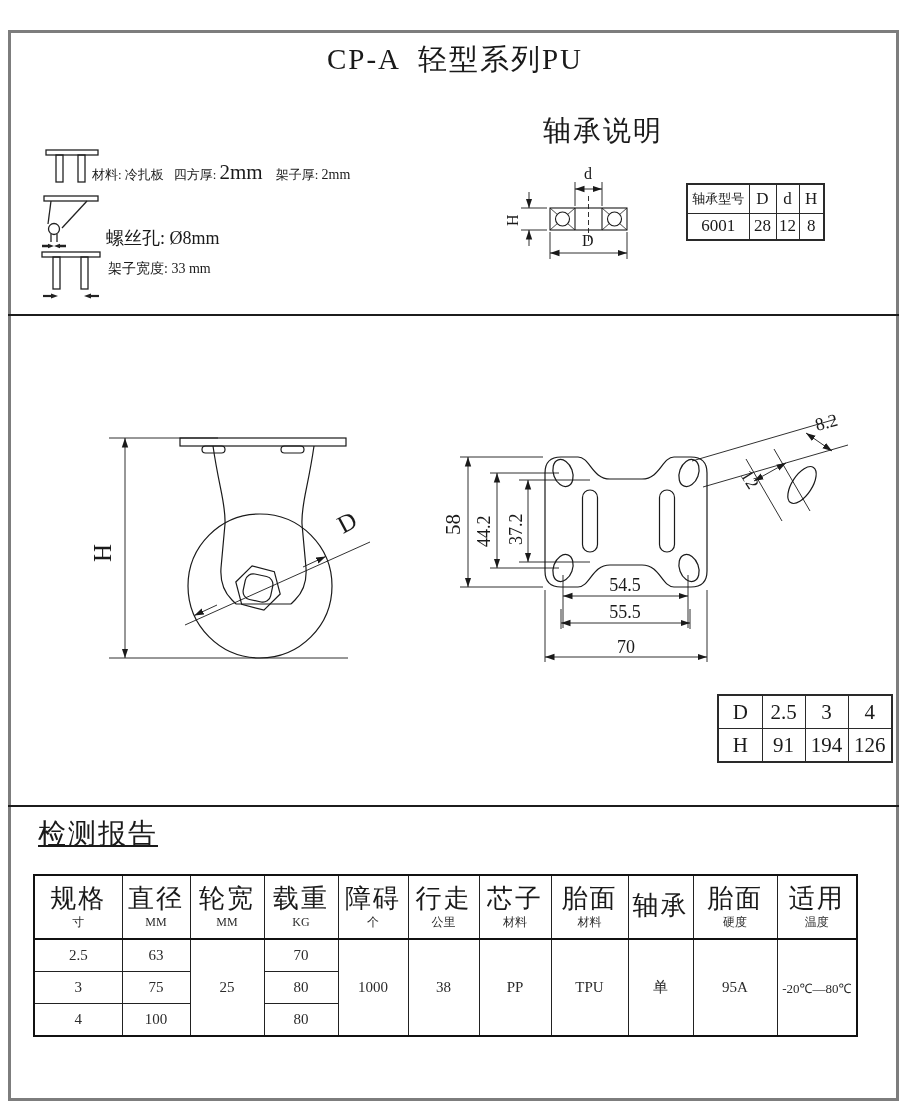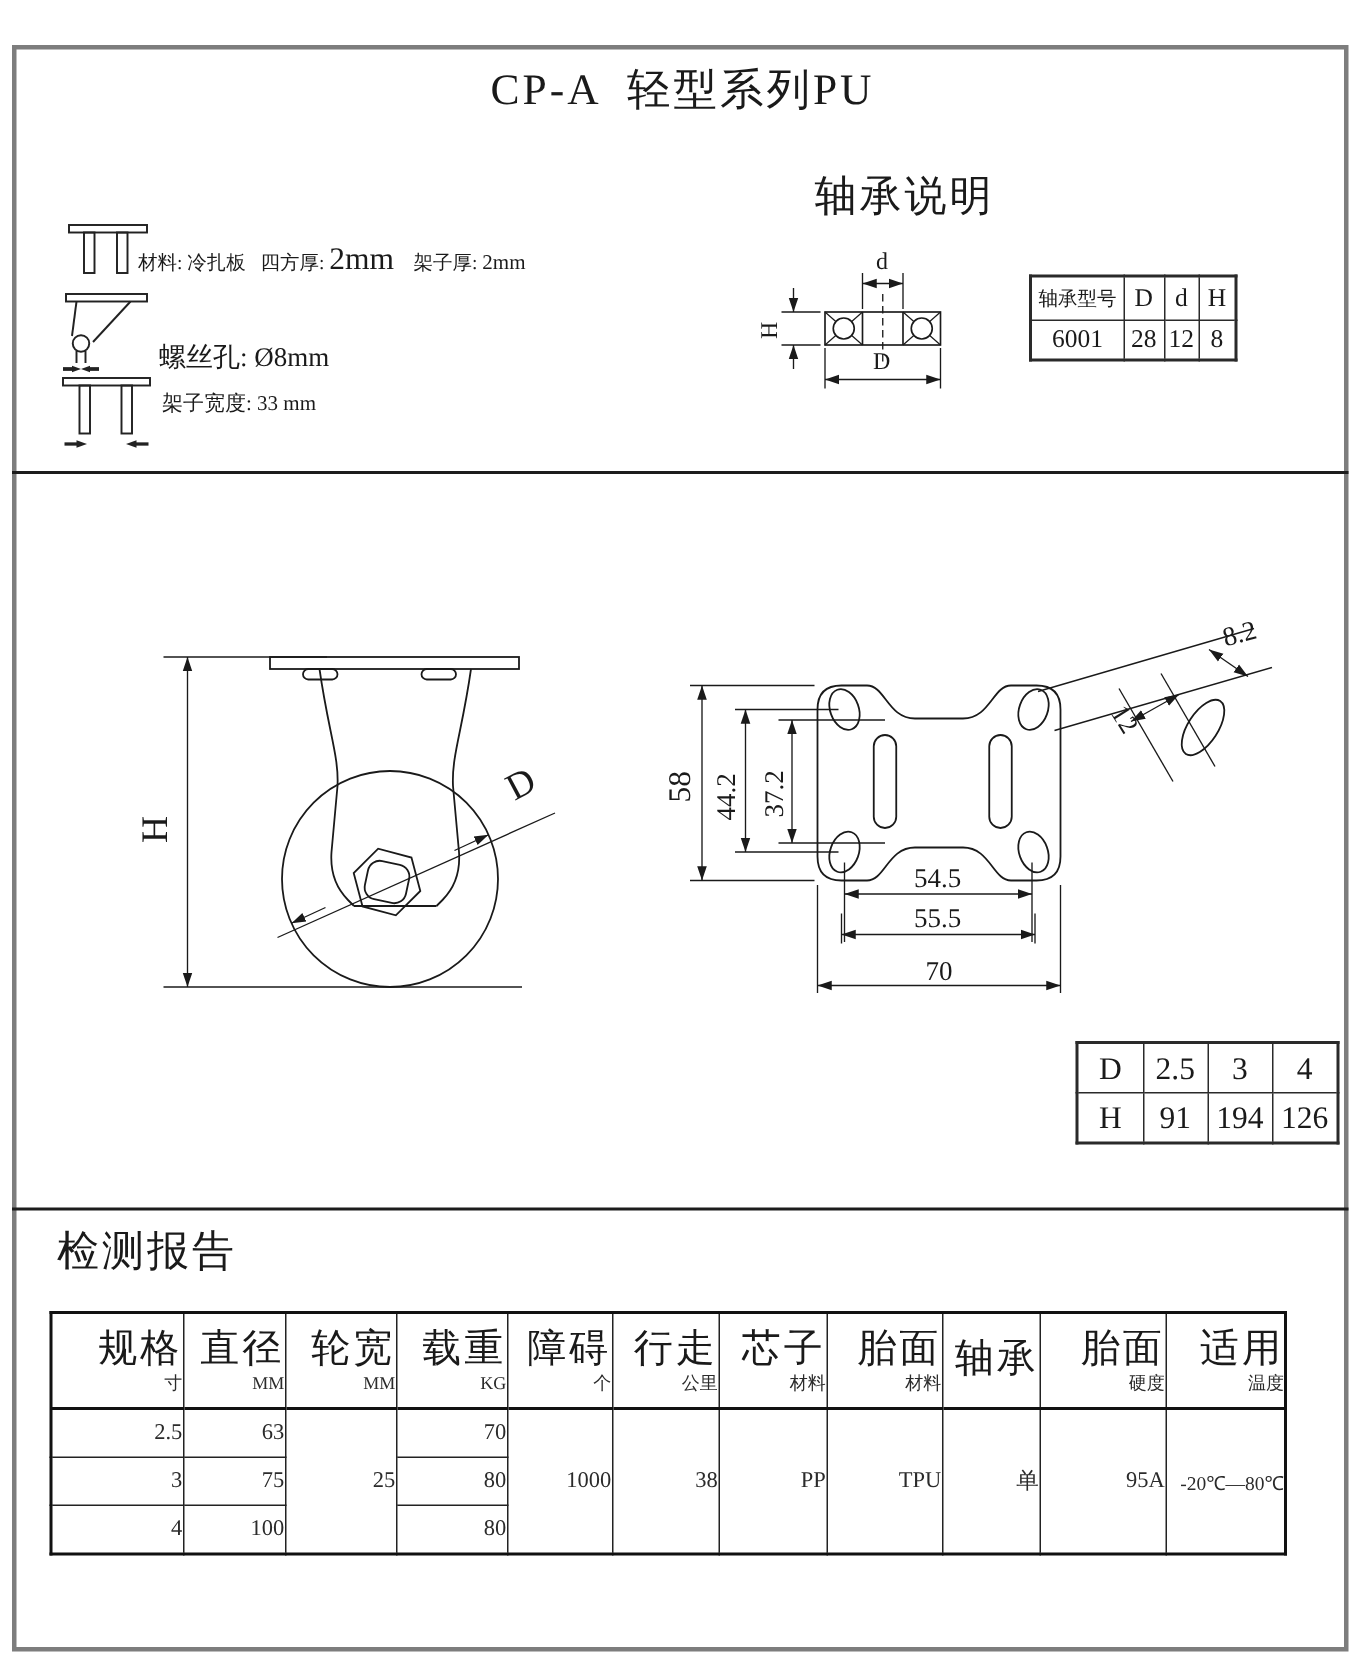--- a/index.html
+++ b/index.html
@@ -19,21 +19,21 @@
   .btable th,.btable td{border:1px solid #2a2a2a;text-align:center;padding:0;font-weight:normal;}
   .btable .r1{height:29px;}
   .btable .r2{height:27px;}
   .btable .bm{font-size:13px;}
   .btable .bl{font-size:17px;}
   
   table.dhtable{border-collapse:collapse;border:2px solid #2a2a2a;table-layout:fixed;}
   .dhtable td{border:1px solid #2a2a2a;text-align:center;height:32px;font-size:21px;padding:0;}
   
   table.report{border-collapse:collapse;border:2px solid #111;table-layout:fixed;width:823px;}
-  .report th,.report td{border:1px solid #222;text-align:right;padding:0;font-weight:normal;color:#2b2b2b;margin-top:38px;}
+  .report th,.report td{border:1px solid #222;text-align:center;padding:0;font-weight:normal;color:#2b2b2b;margin-top:38px;}
   .report thead th{height:62px;border-bottom:2px solid #111;vertical-align:middle;}
   .report td{height:31px;font-size:15px;}
   .report .ht{font-size:26px;line-height:1.1;letter-spacing:2px;color:#1a1a1a;}
   .report .hs{font-size:12px;line-height:1.1;margin-top:2px;}
   .report .temp{font-size:13px;}
 </style>
 </head>
 <body>
 
 <div id="stage">
@@ -243,21 +243,21 @@
     </tr>
     <tr>
       <td>H</td>
       <td>91</td>
       <td>194</td>
       <td>126</td>
     </tr>
   </tbody>
     </table>
 
-  <div class="abs h1" style="left:38px;top:815px;">检测报告</div>
+  <div class="abs h1" style="left:38px;top:815px;text-decoration:underline;">检测报告</div>
 
   <table class="report abs" style="left:33px;top:874px;">
     <colgroup>
       <col style="width:88px">
         <col style="width:68px">
         <col style="width:74px">
         <col style="width:74px">
       <col style="width:70px">
         <col style="width:71px">
         <col style="width:72px">

